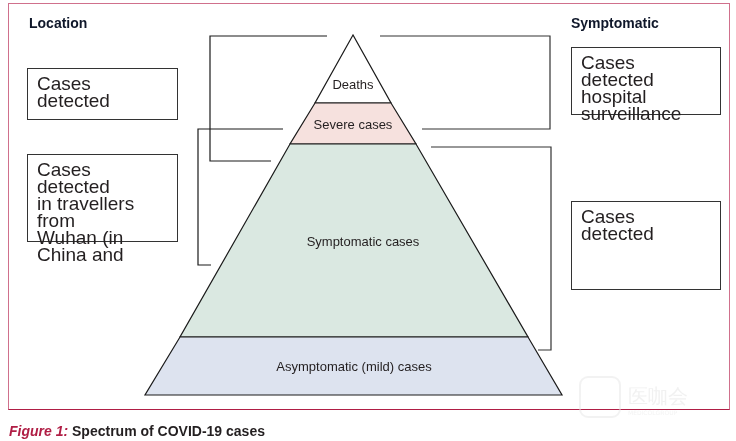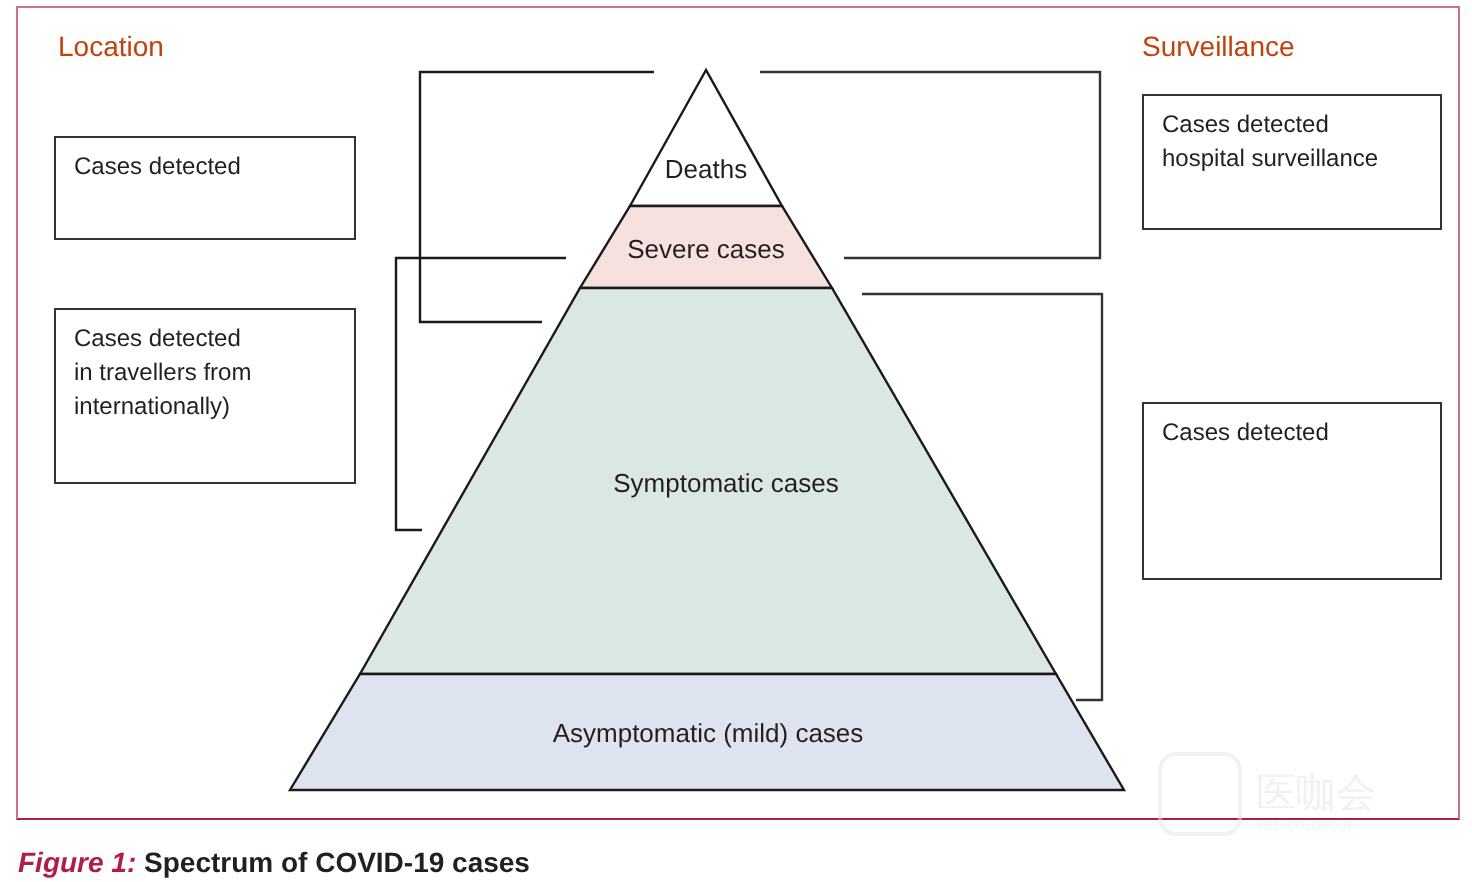--- a/index.html
+++ b/index.html
@@ -1,41 +1,41 @@
 <!DOCTYPE html>
 <html><head>
 <meta charset="utf-8">
 <style>
   html, body { margin: 0; padding: 0; background: #ffffff; }
   body { width: 736px; height: 441px; position: relative; overflow: hidden; font-family: "Liberation Sans", sans-serif; color: #231f20; }
   .frame { position: absolute; left: 8px; top: 3px; width: 722px; height: 407px; border: 1.5px solid #d0708c; border-bottom-color: #b01e45; box-sizing: border-box; }
-  .heading { position: absolute; font-weight: normal; font-size: 14px; color: #c2410c; }
-  .box { position: absolute; border: 1.2px solid #333; box-sizing: border-box; font-size: 12px; line-height: 17px; padding: 6px 8px 16px 9px; background: #fff; }
+  .heading { position: absolute; font-weight: bold; font-size: 14px; color: #0f172a; }
+  .box { position: absolute; border: 1.2px solid #333; box-sizing: border-box; font-size: 19px; line-height: 17px; padding: 6px 8px 16px 9px; background: #fff; }
   svg.diagram { position: absolute; left: 0; top: 0; }
   .layer-label { font-family: "Liberation Sans", sans-serif; font-size: 13px; fill: #231f20; }
   .caption { position: absolute; left: 9px; top: 423px; font-size: 14px; font-weight: bold; color: #231f20; }
   .caption .fig { font-style: italic; color: #b01e45; }
   .watermark { position: absolute; left: 578px; top: 375px; width: 140px; height: 45px; opacity: 0.5; }
 </style>
 </head>
 <body>
 
 <div class="frame"></div>
 
 <div class="heading" style="left:29px; top:15px;">Location</div>
-<div class="heading" style="left:571px; top:15px;">Surveillance</div>
+<div class="heading" style="left:571px; top:15px;">Symptomatic</div>
 
 <div class="box" style="left:27px; top:68px; width:151px; height:52px;">
   <div>Cases detected</div>
 </div>
 
 <div class="box" style="left:27px; top:154px; width:151px; height:88px;">
   <div>Cases detected</div>
   <div>in  travellers from</div>
-  <div>internationally)</div>
+  <div>Wuhan (in China and</div>
 </div>
 
 <div class="box" style="left:571px; top:47px; width:150px; height:68px;">
   <div>Cases detected</div>
   <div>hospital surveillance</div>
 </div>
 
 <div class="box" style="left:571px; top:201px; width:150px; height:89px;">
   <div>Cases detected</div>
 </div>

